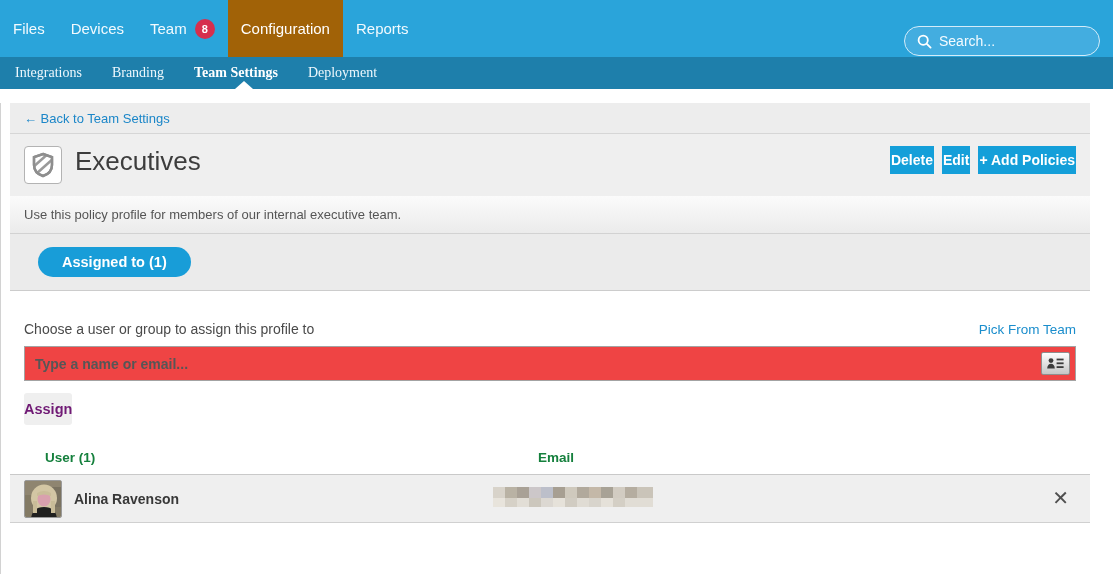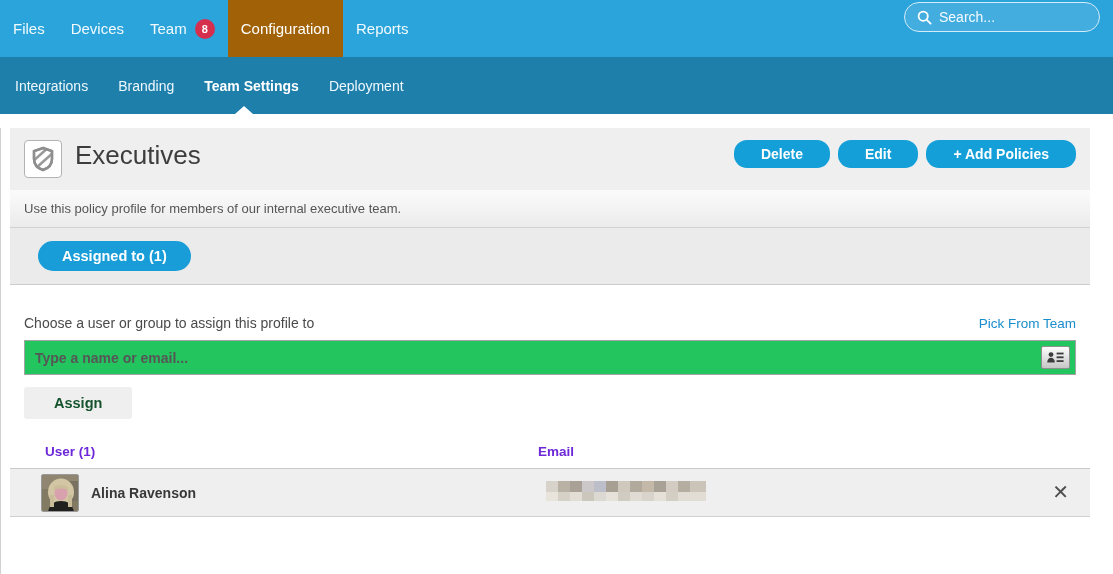--- a/index.html
+++ b/index.html
@@ -18,34 +18,35 @@
     display:flex; align-items:center; padding:16px 13px; color:#f2fafe;
     font-size:15px; cursor:pointer;
   }
   .nav-item.active { background:#a16207; font-weight:400; color:#ffffff; }
   .nav-badge {
     margin-left:8px; width:20px; height:20px; border-radius:50%;
     background:#d62f4d; color:#fff; font-size:11px; font-weight:700;
     display:flex; align-items:center; justify-content:center;
   }
   .searchbox {
-    position:absolute; right:13px; top:2px; width:196px; height:30px;
+    position:absolute; right:13px; top:26px; width:196px; height:30px;
     background:#43ade0; border:1px solid #d4ecf9; border-radius:16px;
     display:flex; align-items:center; padding:4px 12px; gap:7px;
   }
   .searchbox input {
     background:transparent; border:none; outline:none; color:#ffffff;
     font-size:14px; width:140px; font-family:inherit;
   }
   .searchbox input::placeholder { color:#f4fbff; opacity:1; }
 
   
   .subnav {
-    height:57px; background:#1e7fab; display:flex; align-items:center;
+    height:32px; background:#1e7fab; display:flex; align-items:center;
     position:relative;
+    font-family:Liberation Serif, serif;
   }
   .subnav-item {
     padding:0 15px; color:#eef8fd; font-size:14px; cursor:pointer;
   }
   .subnav-item.active { font-weight:700; color:#ffffff; }
   .subnav-caret {
     position:absolute; bottom:0; left:235px; width:0; height:0;
     border-left:9px solid transparent; border-right:9px solid transparent;
     border-bottom:8px solid #ffffff;
   }
@@ -64,23 +65,23 @@
     background:#efefef; padding:12px 14px; display:flex; align-items:flex-start;
   }
   .icon-box {
     width:38px; height:38px; background:#ffffff; border:1px solid #b3b3b3;
     border-radius:4px; display:flex; align-items:center; justify-content:center;
     margin-right:13px; flex:none;
   }
   .page-title { font-size:26px; font-weight:400; color:#3d3d3d; }
   .header-actions { margin-left:auto; display:flex; gap:8px; }
   .btn-blue {
-    background:#149fd9; color:#ffffff; border:none; border-radius:13px;
+    background:#149fd9; color:#ffffff; border:none; border-radius:0;
     font-family:inherit; font-size:14px; font-weight:700;
-    padding:6px 27px; height:28px; cursor:pointer;
+    padding:6px 1px; height:28px; cursor:pointer;
   }
 
   .desc-bar {
     background:linear-gradient(#fbfbfb,#ebebeb); padding:11px 14px;
     font-size:13px; color:#555555;
   }
 
   .tabs-bar {
     background:#ebebeb; border-top:1px solid #d2d2d2; border-bottom:1px solid #cccccc;
     padding:13px 14px; display:flex; align-items:center;
@@ -96,45 +97,45 @@
   }
 
   .assign-section { margin-top:30px; padding:0 14px; }
   .assign-row1 { display:flex; justify-content:space-between; align-items:baseline; }
   .assign-label { font-size:14px; color:#4a4a4a; }
   .pick-link { color:#1a8dcc; font-size:13.5px; text-decoration:none; cursor:pointer; }
   .input-wrap { position:relative; margin-top:9px; }
   .user-input {
     width:100%; height:35px; border:1px solid #a3a3a3; border-radius:0;
     padding:0 44px 0 10px; font-size:14px; font-family:inherit; color:#333;
-    outline:none; background:#22c55e;
+    outline:none; background:#ef4444;
   }
   .user-input::placeholder { color:#565656; font-weight:700; opacity:1; }
   .contact-btn {
     position:absolute; right:6px; top:6px; width:29px; height:23px;
     background:linear-gradient(#fefefe,#c6c6c6); border:1px solid #8f8f8f;
     border-radius:2px; display:flex; align-items:center; justify-content:center;
     cursor:pointer; padding:0;
   }
   .assign-btn {
-    margin-top:12px; background:#efefef; color:#14532d; border:none;
+    margin-top:12px; background:#efefef; color:#701a75; border:none;
     border-radius:3px; font-family:inherit; font-size:14.5px; font-weight:700;
-    padding:8px 30px; cursor:default;
+    padding:8px 0; cursor:default;
   }
 
   .table { margin-top:25px; }
   .thead { display:flex; padding-bottom:9px; border-bottom:1px solid #c9c9c9; }
-  .th { font-size:13.5px; font-weight:700; color:#6d28d9; }
+  .th { font-size:13.5px; font-weight:700; color:#15803d; }
   .th-user { width:528px; padding-left:35px; }
   .th-email { flex:1; }
   .trow {
     display:flex; align-items:center; background:#efefef;
     border-bottom:1px solid #d0d0d0; height:48px;
   }
-  .td-user { width:536px; display:flex; align-items:center; padding-left:31px; }
+  .td-user { width:483px; display:flex; align-items:center; padding-left:14px; }
   .avatar { width:38px; height:38px; border:1px solid #9a9a9a; border-radius:2px;
     overflow:hidden; flex:none; }
   .user-name { margin-left:12px; font-size:14px; font-weight:700; color:#383838; }
   .td-email { flex:1; }
   .td-close { padding-right:21px; }
   .close-x { font-size:20px; color:#4f4f4f; cursor:pointer; line-height:1; }
 </style>
 </head>
 <body>
 
@@ -162,20 +163,23 @@
   <div class="subnav-item">Integrations</div>
   <div class="subnav-item">Branding</div>
   <div class="subnav-item active">Team Settings</div>
   <div class="subnav-item">Deployment</div>
   <div class="subnav-caret"></div>
 </nav>
 
 <div class="page-body">
 <main class="container">
 
+  <div class="back-bar">
+    <a href="#">← Back to Team Settings</a>
+  </div>
 
   <div class="header-bar">
     <div class="icon-box">
       <svg width="26" height="26" viewBox="0 0 26 26">
         <defs>
               <clipPath id="shieldclip">
                 <path d="M13 2 L22 5 L22 13 C22 19 17.5 22.6 13 24 C8.5 22.6 4 19 4 13 L4 5 Z"></path>
               </clipPath>
             </defs>
         <path d="M13 2 L22 5 L22 13 C22 19 17.5 22.6 13 24 C8.5 22.6 4 19 4 13 L4 5 Z" fill="#ffffff" stroke="#8e8e8e" stroke-width="2.4"></path>

